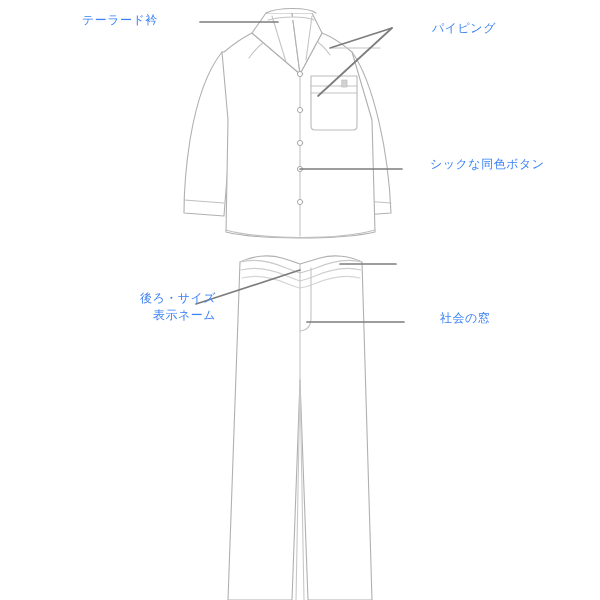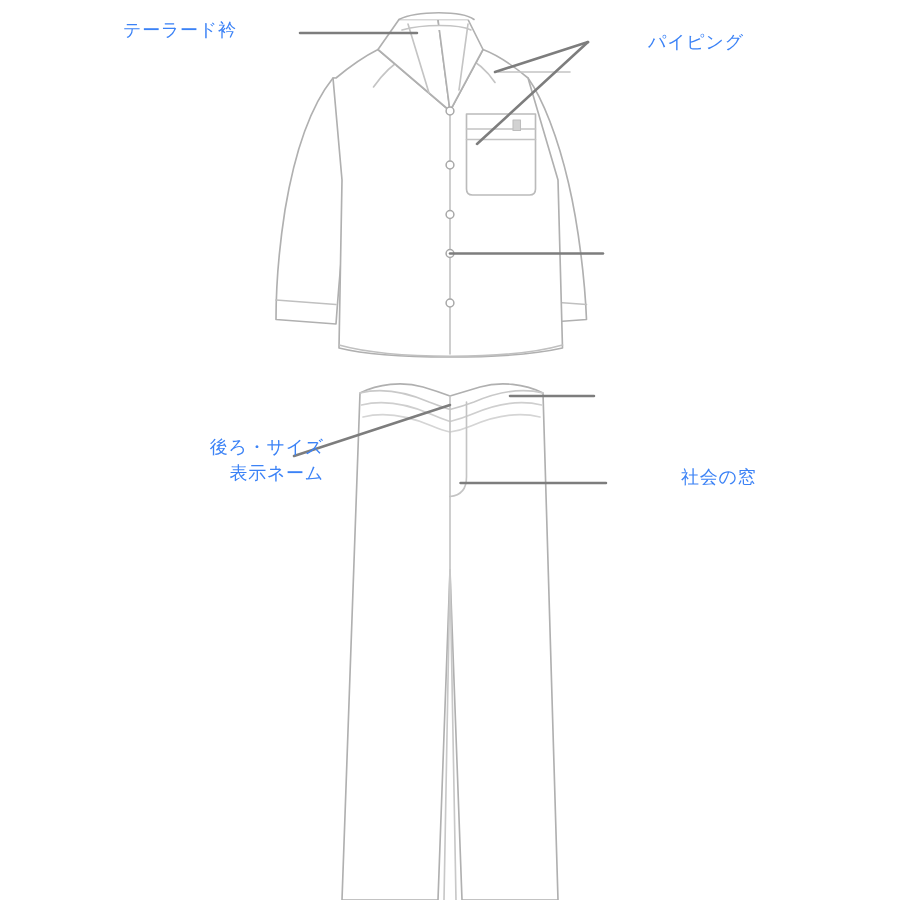--- a/index.html
+++ b/index.html
@@ -34,21 +34,21 @@
     margin-left: 20px;
   }
   .callout.left-align {
     text-align: left;
   }
   .lbl-collar   { left: 62px;  top: 12px;  }
   .lbl-piping   { left: 412px; top: 20px;  }
   .lbl-button   { left: 410px; top: 156px; }
   .lbl-elastic  { left: 404px; top: 252px; }
   .lbl-backname { left: 66px;  top: 290px; width: 130px; text-align: right; }
-  .lbl-fly      { left: 434px; top: 310px; }
+  .lbl-fly      { left: 420px; top: 310px; }
 </style>
 </head>
 <body>
 
 <div id="stage">
 
   <svg id="illustration" viewBox="0 0 600 600">
 
     <g fill="#ffffff" stroke="#b0b0b0" stroke-width="1.1" stroke-linejoin="round" stroke-linecap="round">
 
@@ -138,20 +138,21 @@
       <line x1="340" y1="264" x2="396" y2="264"></line>
       <line x1="196" y1="304" x2="300" y2="270"></line>
       <line x1="307" y1="322" x2="404" y2="322"></line>
     </g>
   </svg>
 
   <div class="callout left-align lbl-collar">テーラード衿</div>
 
   <div class="callout left-align lbl-piping">パイピング</div>
 
+  <div class="callout left-align lbl-button">シックな同色ボタン</div>
 
 
   <div class="callout lbl-backname">後ろ・サイズ
 表示ネーム</div>
 
   <div class="callout left-align lbl-fly">社会の窓</div>
 
 </div>
 
 </body></html>

